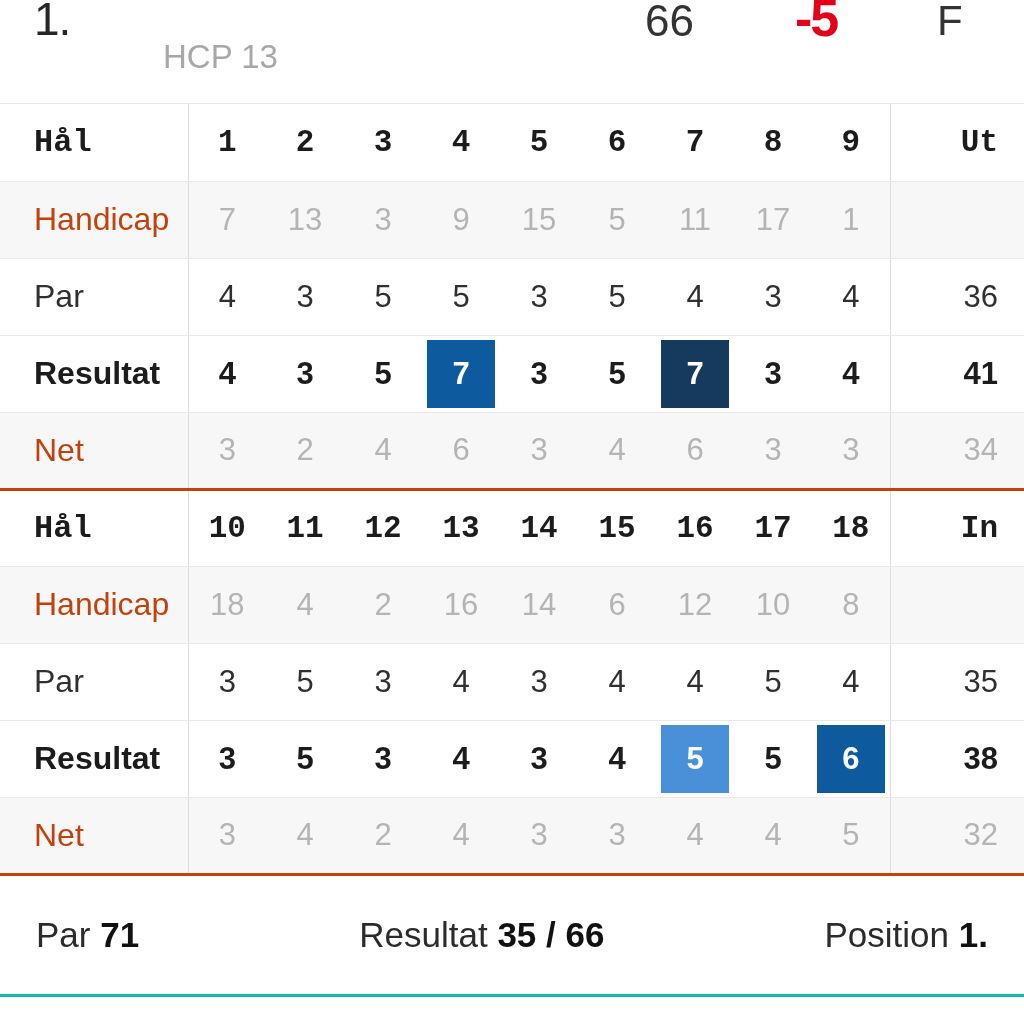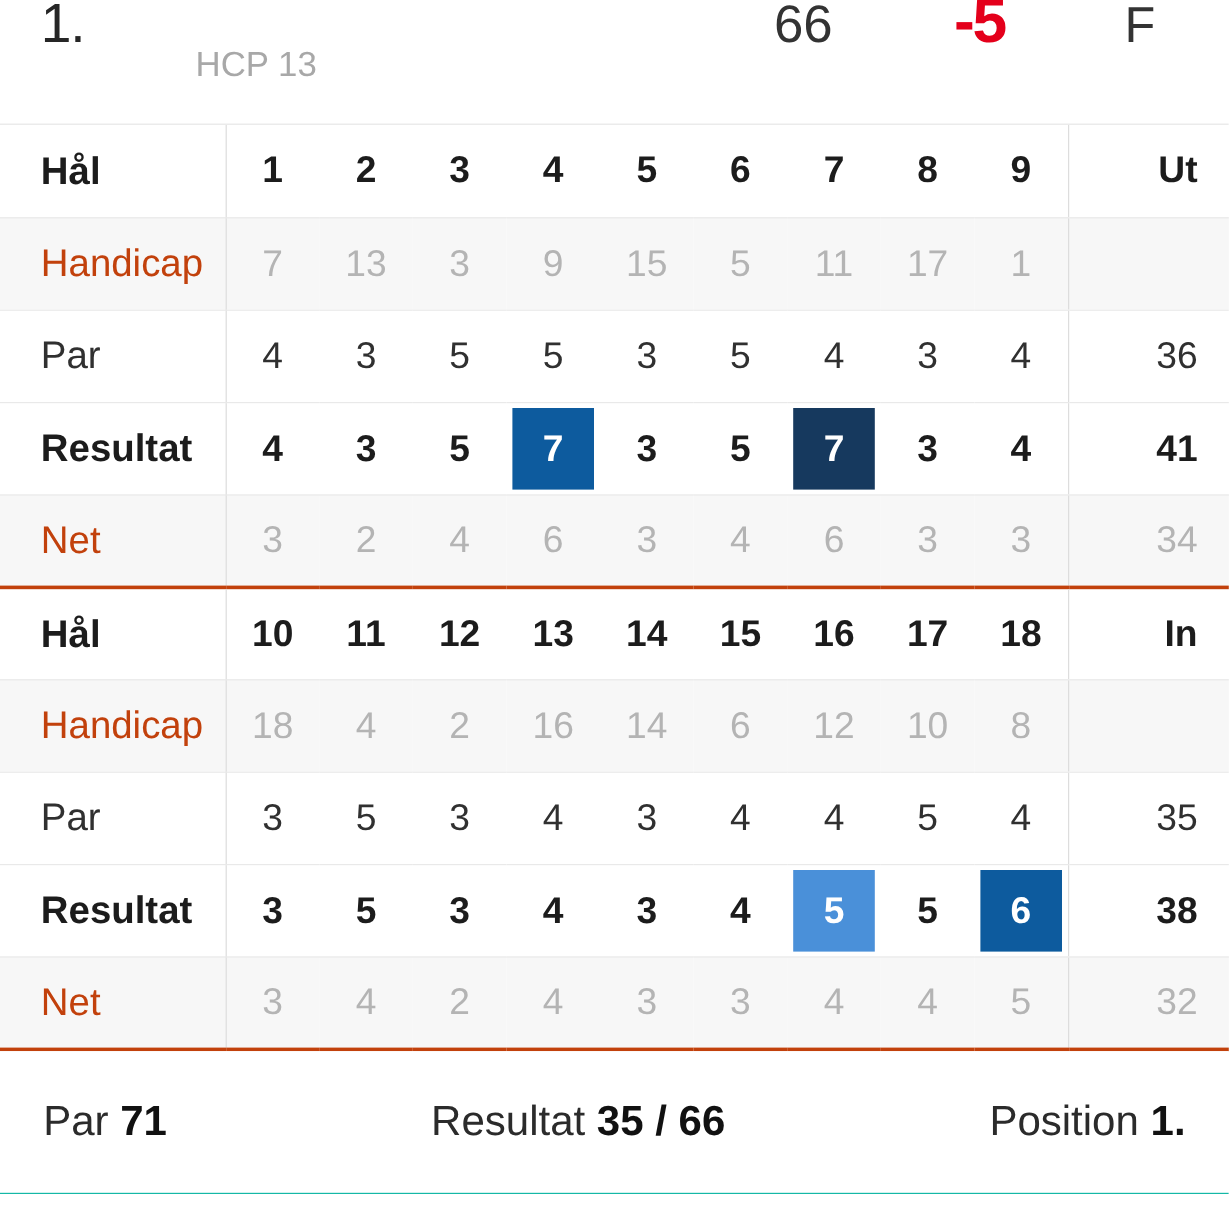--- a/index.html
+++ b/index.html
@@ -28,21 +28,21 @@
     left: 34px;
     top: -8px;
     font-size: 46px;
     color: #262626;
     letter-spacing: -1px;
   }
   .ph-hcp {
     position: absolute;
     left: 163px;
     top: 38px;
-    font-size: 29px;
+    font-size: 33px;
     color: #a8a8a8;
   }
   .ph-score {
     position: absolute;
     left: 645px;
     top: -4px;
     font-size: 44px;
     color: #333333;
   }
   .ph-topar {
@@ -88,21 +88,21 @@
     border-right: 1px solid #dddddd;
     font-size: 32px;
   }
   td.total-cell {
     border-left: 1px solid #dddddd;
     padding-right: 28px;
     text-align: right;
   }
 
   
-  tr.row-head td       { font-weight: bold; color: #1c1c1c; background: #ffffff; }
+  tr.row-head td       { font-weight: bold; color: #1c1c1c; background: #ffffff; font-family: Liberation Mono, monospace; }
   tr.row-muted td      { color: #b4b4b4; background: #f7f7f7; }
   tr.row-par td        { background: #ffffff; }
   tr.row-result td     { font-weight: bold; color: #1c1c1c; background: #ffffff; }
 
   tr.row-head td.label-cell,
   tr.row-result td.label-cell { font-weight: bold; }
   tr.row-muted td.label-cell  { color: #c2410c; }
 
   
   tr.section-end td { border-bottom: 3px solid #c2410c; }
@@ -120,21 +120,21 @@
   }
   .chip-dark   { background: #16395e; }
   .chip-mid    { background: #0d5b9e; }
   .chip-light  { background: #4a90d9; }
 
   
   .summary {
     position: relative;
     height: 118px;
     background: #ffffff;
-    border-bottom: 1px solid #14b8a6;
+    border-bottom: 3px solid #14b8a6;
   }
   .summary-inner {
     display: flex;
     align-items: center;
     justify-content: space-between;
     height: 100%;
     padding: 0 36px;
     box-sizing: border-box;
   }
   .sum-item {

